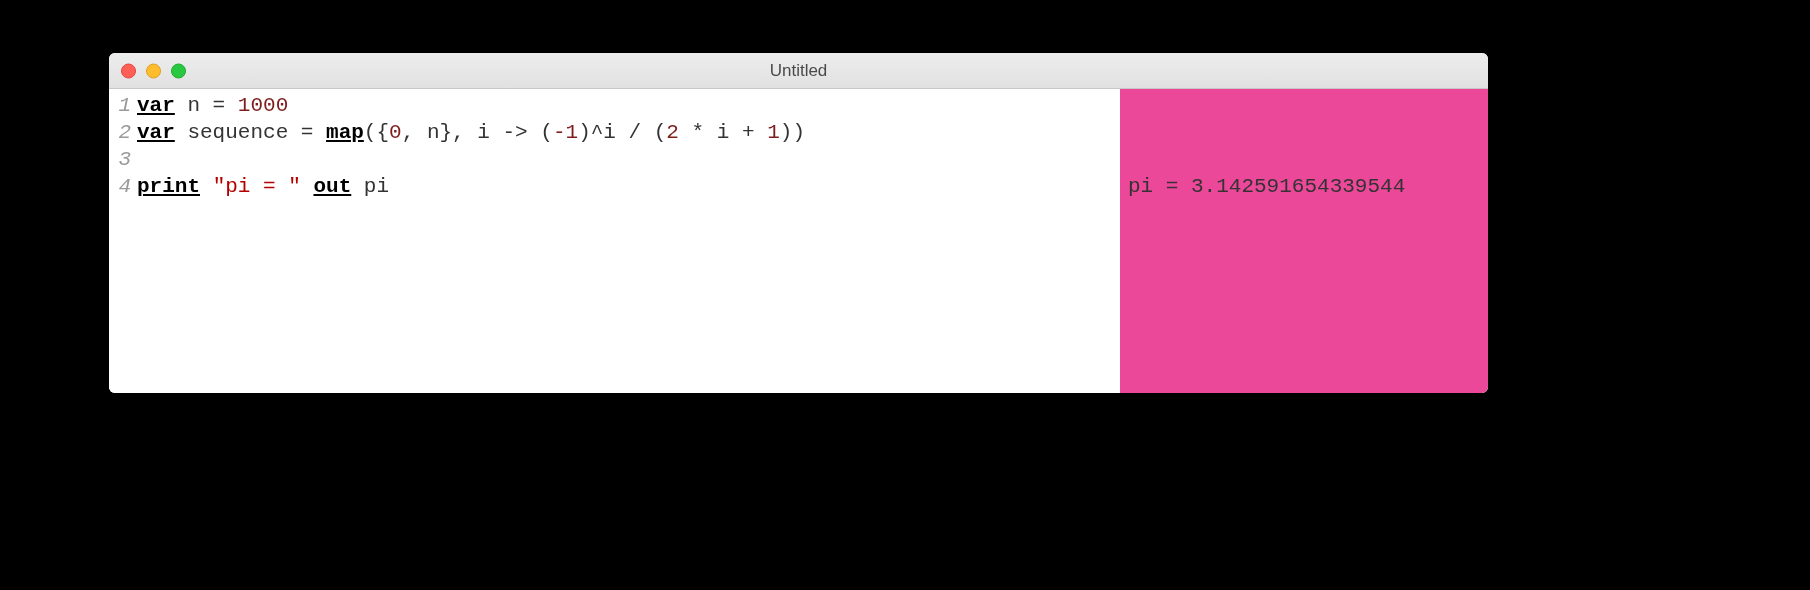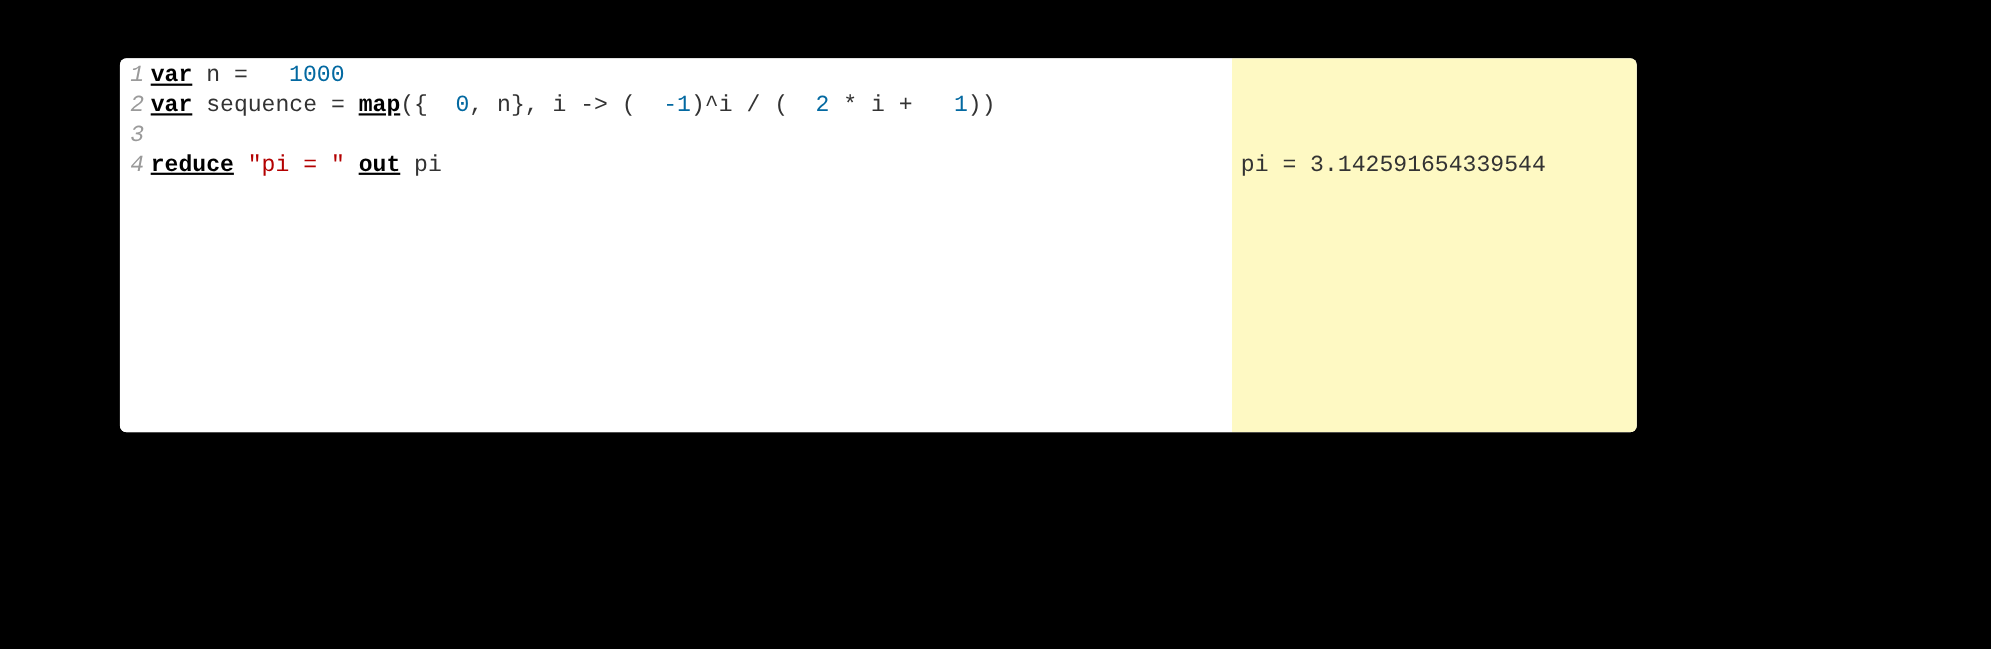--- a/index.html
+++ b/index.html
@@ -63,21 +63,21 @@
     }
     .editor {
       flex: 0 0 1011px;
       background: #fff;
       font-size: 21px;
       line-height: 27px;
       padding-top: 3px;
     }
     .output {
       flex: 1;
-      background: #fef9c3;
+      background: #ec4899;
       font-size: 21px;
       line-height: 27px;
       padding-top: 3px;
       padding-left: 8px;
       color: #333;
     }
     .line {
       display: flex;
       white-space: pre;
     }
@@ -86,46 +86,54 @@
       text-align: right;
       color: #9a9a9a;
       font-style: italic;
       padding-right: 6px;
       user-select: none;
     }
     .code {
       color: #333;
     }
     .kw { font-weight: bold; color: #000; text-decoration: underline; }
-    .num { color: #0369a1; margin-left: 25px; }
+    .num { color: #7f1d1d; }
     .str { color: #b30000; }
     .out-line {
       height: 27px;
     }
   </style>
 </head>
 <body>
 
 <div class="window">
+  <div class="titlebar">
+    <div class="traffic-lights">
+      <div class="tl tl-close"></div>
+      <div class="tl tl-min"></div>
+      <div class="tl tl-zoom"></div>
+    </div>
+    <div class="title-text">Untitled</div>
+  </div>
   <div class="content">
     <div class="editor">
       <div class="line">
         <span class="gutter">1</span>
         <span class="code"><span class="kw">var</span><span> n = </span><span class="num">1000</span></span>
       </div>
       <div class="line">
         <span class="gutter">2</span>
         <span class="code"><span class="kw">var</span><span> sequence = </span><span class="kw">map</span><span>({</span><span class="num">0</span><span>, n}, i -&gt; (</span><span class="num">-1</span><span>)^i / (</span><span class="num">2</span><span> * i + </span><span class="num">1</span><span>))</span></span>
       </div>
       <div class="line">
         <span class="gutter">3</span>
       </div>
       <div class="line">
         <span class="gutter">4</span>
-        <span class="code"><span class="kw">reduce</span><span> </span><span class="str">"pi = "</span><span> </span><span class="kw">out</span><span> pi</span></span>
+        <span class="code"><span class="kw">print</span><span> </span><span class="str">"pi = "</span><span> </span><span class="kw">out</span><span> pi</span></span>
       </div>
     </div>
     <div class="output">
       <div class="out-line"></div>
       <div class="out-line"></div>
       <div class="out-line"></div>
       <div class="out-line">pi = 3.142591654339544</div>
     </div>
   </div>
 </div>

